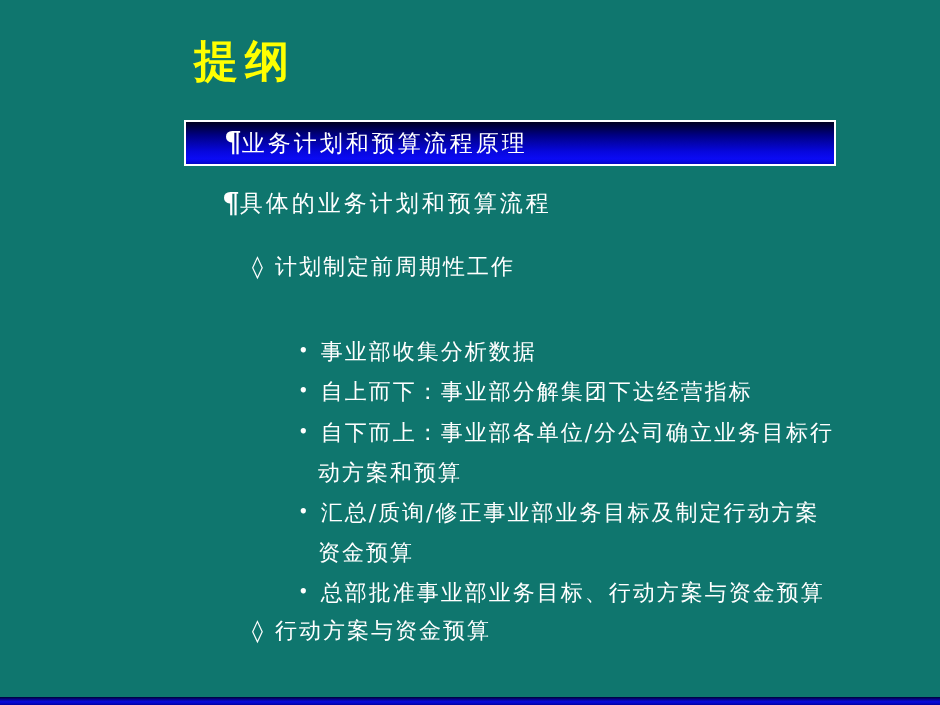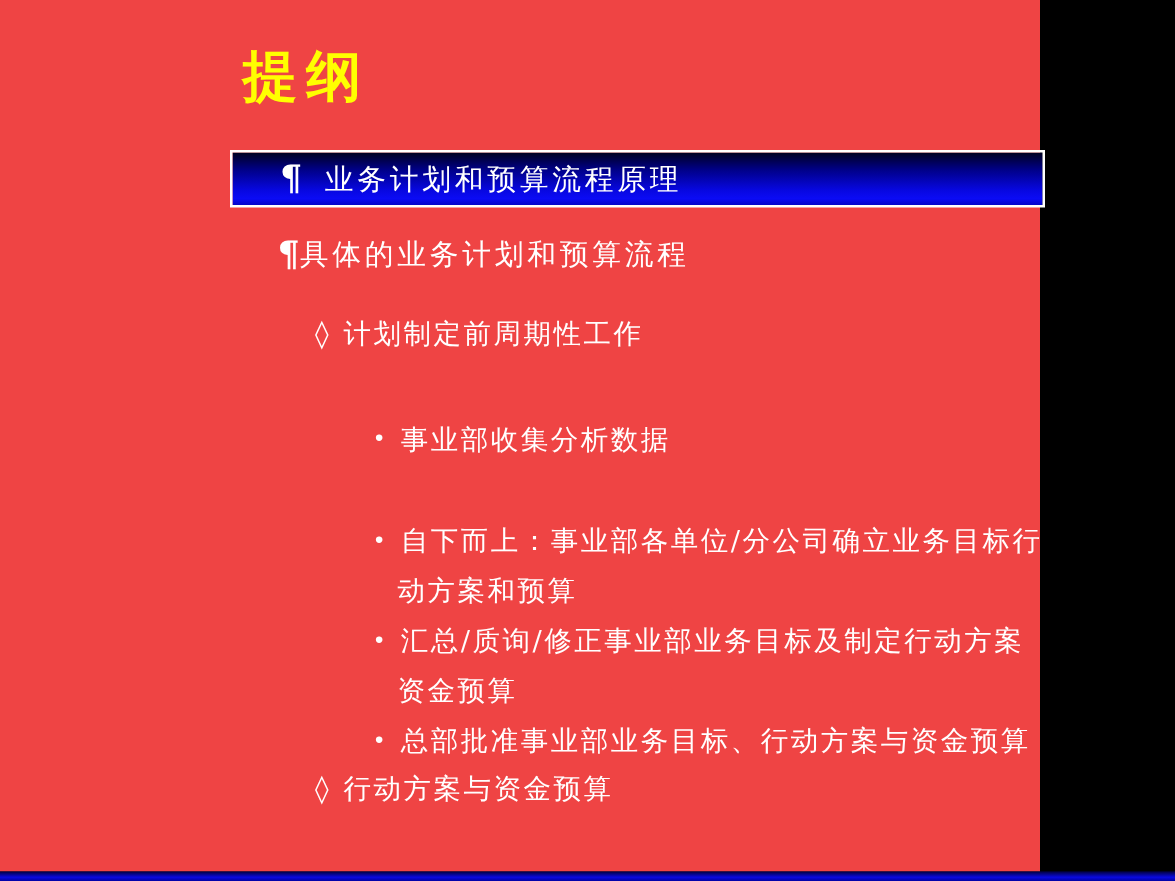--- a/index.html
+++ b/index.html
@@ -8,23 +8,23 @@
     background: #000000;
   }
   body {
     width: 940px;
     height: 705px;
     overflow: hidden;
     font-family: "DejaVu Serif", "Liberation Serif", serif;
   }
   .slide {
     position: relative;
-    width: 832px;
+    width: 940px;
     height: 705px;
-    background: #ef4444;
+    background: #0f766e;
   }
   .title {
     position: absolute;
     left: 194px;
     top: 32px;
     color: #ffff00;
     font-size: 44px;
     font-weight: bold;
     letter-spacing: 7px;
     white-space: nowrap;
@@ -41,21 +41,20 @@
     align-items: center;
     color: #ffffff;
   }
   .hbar .pilcrow {
     margin-left: 38px;
     font-size: 28px;
     font-weight: bold;
     line-height: 1;
   }
   .hbar .label {
-    margin-left: 18px;
     font-size: 23px;
     letter-spacing: 3px;
     white-space: nowrap;
   }
   .sec2 {
     position: absolute;
     left: 222px;
     top: 188px;
     display: flex;
     align-items: center;
@@ -120,20 +119,23 @@
 
   <div class="line diamond" style="top:252px">
     <span class="marker-diamond">◊</span><span>计划制定前周期性工作</span>
   </div>
 
 
   <div class="line bullet" style="top:337px">
     <span class="marker-dot">•</span><span>事业部收集分析数据</span>
   </div>
 
+  <div class="line bullet" style="top:377px">
+    <span class="marker-dot">•</span><span>自上而下：事业部分解集团下达经营指标</span>
+  </div>
 
   <div class="line bullet" style="top:418px">
     <span class="marker-dot">•</span><span>自下而上：事业部各单位/分公司确立业务目标行</span>
   </div>
   <div class="line cont" style="top:458px">
     <span>动方案和预算</span>
   </div>
 
   <div class="line bullet" style="top:498px">
     <span class="marker-dot">•</span><span>汇总/质询/修正事业部业务目标及制定行动方案</span>

